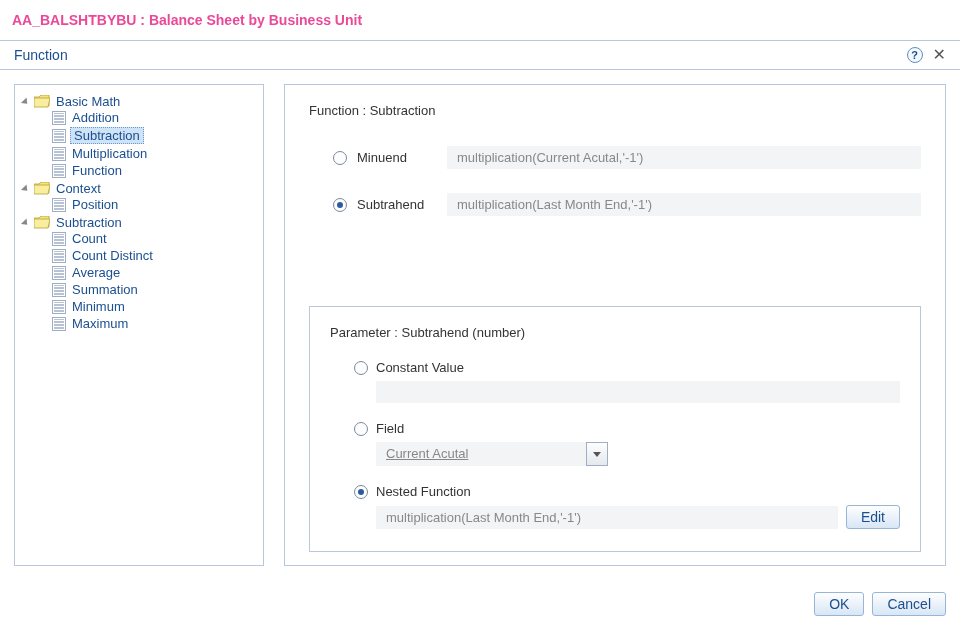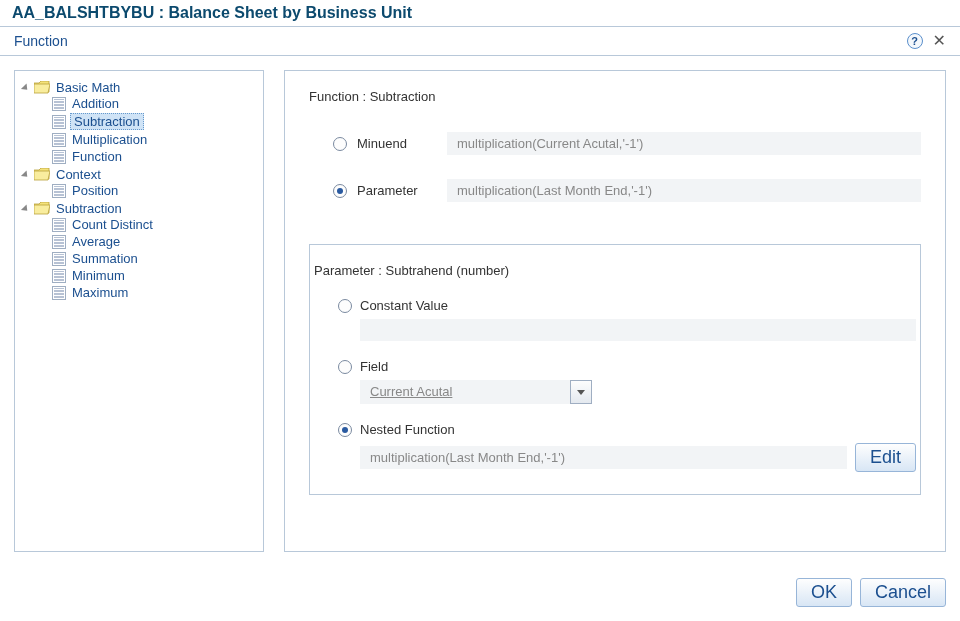--- a/index.html
+++ b/index.html
@@ -5,23 +5,23 @@
   * { box-sizing: border-box; }
   body {
     margin: 0;
     font-family: Tahoma, Verdana, Arial, sans-serif;
     font-size: 13px;
     color: #333;
     background: #fff;
   }
   .window-title {
     font-weight: bold;
-    color: #0c4a6e;
-    padding: 4px 12px;
-    font-size: 16px;
+    color: #ec4899;
+    padding: 12px 12px;
+    font-size: 14px;
   }
   .panel-header {
     display: flex;
     align-items: center;
     justify-content: space-between;
     border-top: 1px solid #b8c8d9;
     border-bottom: 1px solid #b8c8d9;
     padding: 6px 14px;
   }
   .panel-header .title {
@@ -143,22 +143,22 @@
   .arg-label { color: #333; width: 80px; }
   .arg-value-box {
     background: #f2f4f6;
     padding: 4px 10px;
     color: #888;
     flex: 1;
     min-height: 22px;
   }
   .param-panel {
     border: 1px solid #b8c8d9;
-    padding: 18px 4px 22px;
-    margin-top: 18px;
+    padding: 18px 20px 22px;
+    margin-top: 66px;
   }
   .param-title { color: #333; margin-bottom: 20px; }
   .param-opt {
     margin-left: 24px;
     margin-bottom: 18px;
   }
   .param-opt .opt-head {
     display: flex; align-items: center; gap: 8px;
     margin-bottom: 6px;
   }
@@ -199,21 +199,21 @@
     border-top: 5px solid #555;
   }
   .btn {
     border: 1px solid #97b5d8;
     background: linear-gradient(#fefefe, #d8e6f5);
     color: #1b4f8f;
     border-radius: 3px;
     padding: 3px 14px;
     cursor: pointer;
     font-family: inherit;
-    font-size: 18px;
+    font-size: 14px;
   }
   .footer {
     display: flex;
     justify-content: flex-end;
     gap: 8px;
     padding: 12px 14px 14px;
   }
 </style>
 </head>
 <body>
@@ -335,20 +335,32 @@
               <ul>
                 <li>
                   <div class="node">
                     <span class="expander spacer"></span>
                     <span class="item-icon">
                       <span></span>
                       <span></span>
                       <span></span>
                       <span></span>
                     </span>
+                    <span class="label">Count</span>
+                  </div>
+                </li>
+                <li>
+                  <div class="node">
+                    <span class="expander spacer"></span>
+                    <span class="item-icon">
+                      <span></span>
+                      <span></span>
+                      <span></span>
+                      <span></span>
+                    </span>
                     <span class="label">Count Distinct</span>
                   </div>
                 </li>
                 <li>
                   <div class="node">
                     <span class="expander spacer"></span>
                     <span class="item-icon">
                       <span></span>
                       <span></span>
                       <span></span>
@@ -404,21 +416,21 @@
     <div class="func-title">Function : Subtraction</div>
 
     <div class="arg-row">
       <span class="radio"></span>
       <span class="arg-label">Minuend</span>
       <span class="arg-value-box">multiplication(Current Acutal,'-1')</span>
     </div>
 
     <div class="arg-row">
       <span class="radio checked"></span>
-      <span class="arg-label">Parameter</span>
+      <span class="arg-label">Subtrahend</span>
       <span class="arg-value-box">multiplication(Last Month End,'-1')</span>
     </div>
 
     <div class="param-panel">
       <div class="param-title">Parameter : Subtrahend (number)</div>
 
       <div class="param-opt">
         <div class="opt-head">
           <span class="radio"></span>
           <span>Constant Value</span>

